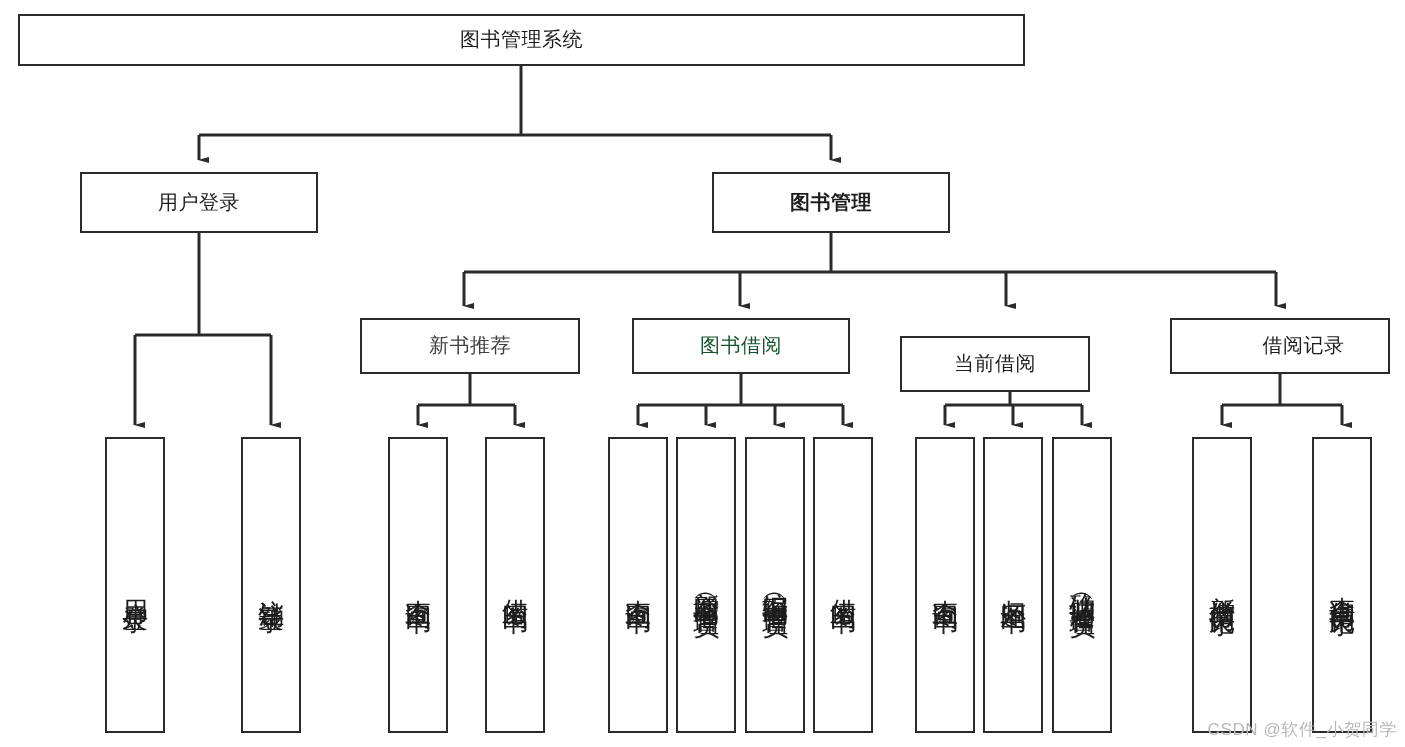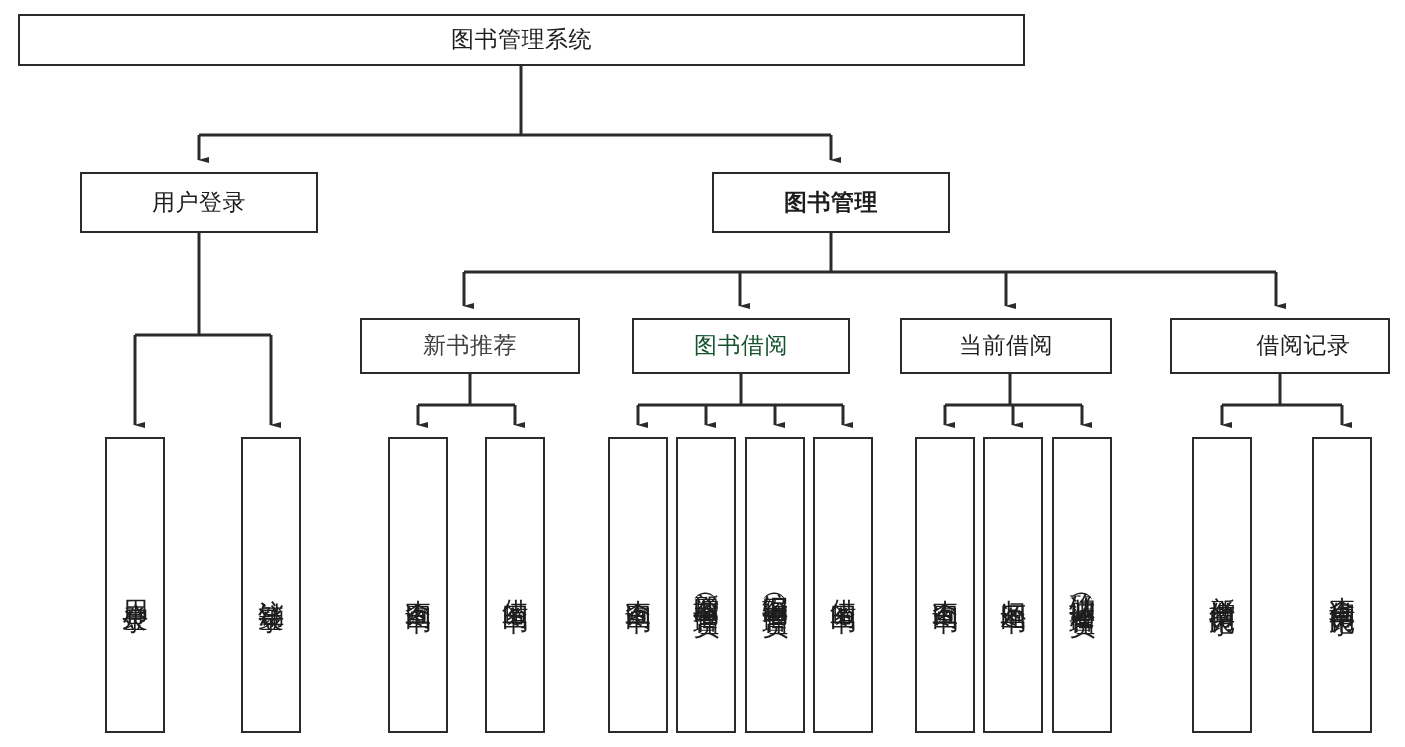--- a/index.html
+++ b/index.html
@@ -33,21 +33,21 @@
   .node-label {
     display: block;
     text-align: center;
     line-height: 1.18;
     letter-spacing: 0.5px;
     white-space: pre;
   }
   
   .node.horiz .node-label {
     writing-mode: horizontal-tb;
-    font-size: 23px;
+    font-size: 20px;
     text-align: right;
   }
   
   .node.vert {
     align-items: center;
     justify-content: center;
     padding: 4px 0;
   }
   .node.vert .node-label {
     writing-mode: vertical-rl;
@@ -131,21 +131,21 @@
       </div>
       <div class="node horiz" style="left: 712px; top: 172px; width: 238px; height: 61px; border-color: rgb(43, 43, 43); background: rgb(255, 255, 255);">
         <span class="node-label" style="color: rgb(29, 29, 29); font-weight: bold;">图书管理</span>
       </div>
       <div class="node horiz" style="left: 360px; top: 318px; width: 220px; height: 56px; border-color: rgb(43, 43, 43); background: rgb(255, 255, 255);">
         <span class="node-label" style="color: #404040;">新书推荐</span>
       </div>
       <div class="node horiz" style="left: 632px; top: 318px; width: 218px; height: 56px; border-color: rgb(43, 43, 43); background: rgb(255, 255, 255);">
         <span class="node-label" style="color: #14532d;">图书借阅</span>
       </div>
-      <div class="node horiz" style="left: 900px; top: 318px; width: 212px; height: 56px; border-color: rgb(43, 43, 43); background: rgb(255, 255, 255);">
+      <div class="node horiz" style="left: 900px; top: 336px; width: 190px; height: 56px; border-color: rgb(43, 43, 43); background: rgb(255, 255, 255);">
         <span class="node-label" style="color: rgb(29, 29, 29);">当前借阅</span>
       </div>
       <div class="node horiz" style="left: 1170px; top: 318px; width: 220px; height: 56px; border-color: rgb(43, 43, 43); background: rgb(255, 255, 255); padding-left: 47px;">
         <span class="node-label" style="color: rgb(29, 29, 29);">借阅记录</span>
       </div>
       <div class="node vert" style="left: 105px; top: 437px; width: 60px; height: 296px; border-color: rgb(43, 43, 43); background: rgb(255, 255, 255);">
         <span class="node-label" style="color: rgb(29, 29, 29);">用户登录</span>
       </div>
       <div class="node vert" style="left: 241px; top: 437px; width: 60px; height: 296px; border-color: rgb(43, 43, 43); background: rgb(255, 255, 255);">
         <span class="node-label" style="color: rgb(29, 29, 29);">注销登录</span>
@@ -178,13 +178,14 @@
         <span class="node-label" style="color: rgb(29, 29, 29);">确认归还（管理员）</span>
       </div>
       <div class="node vert" style="left: 1192px; top: 437px; width: 60px; height: 296px; border-color: rgb(43, 43, 43); background: rgb(255, 255, 255);">
         <span class="node-label" style="color: rgb(29, 29, 29);">新增借阅记录</span>
       </div>
       <div class="node vert" style="left: 1312px; top: 437px; width: 60px; height: 296px; border-color: rgb(43, 43, 43); background: rgb(255, 255, 255);">
         <span class="node-label" style="color: rgb(29, 29, 29);">查询借阅记录</span>
       </div>
     </div>
 
+  <div class="watermark">CSDN @软件_小贺同学</div>
 </div>
 
 </body></html>

